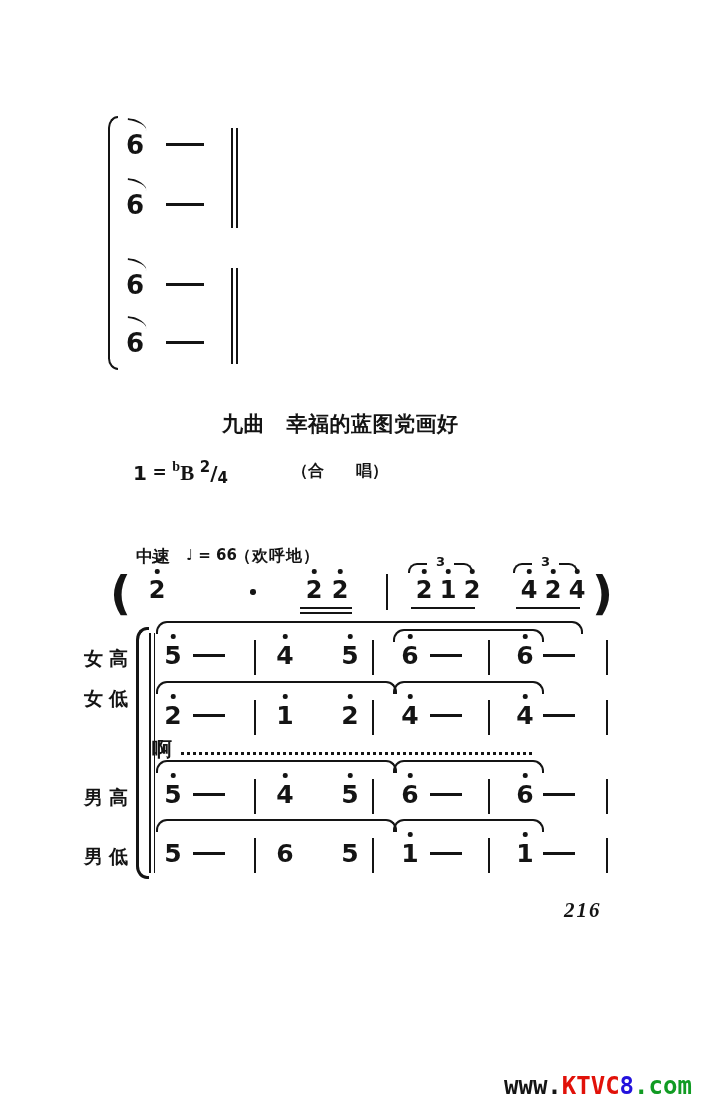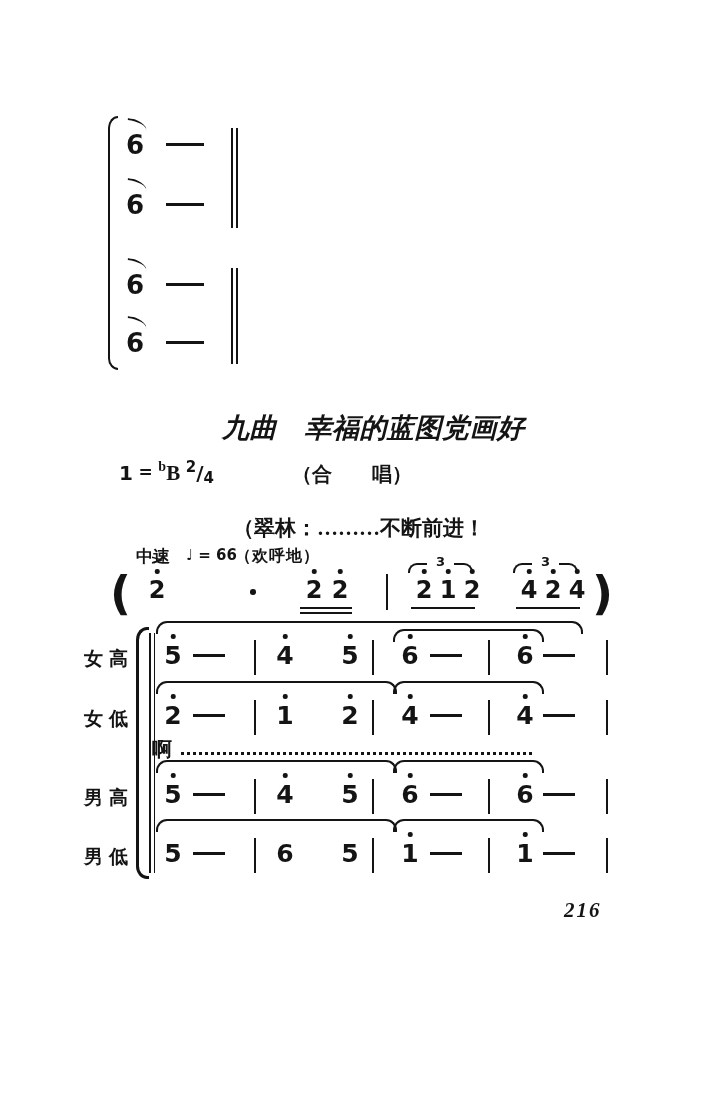--- a/index.html
+++ b/index.html
@@ -21,30 +21,30 @@
   .bracket{position:absolute;border-left:3px solid #141414;border-top:3px solid #141414;
            border-bottom:3px solid #141414;border-radius:11px 0 0 11px / 13px 0 0 13px;}
   .tupl{position:absolute;width:17px;height:8px;border-top:2px solid #141414;border-left:2px solid #141414;border-top-left-radius:9px;}
   .tupr{position:absolute;width:17px;height:8px;border-top:2px solid #141414;border-right:2px solid #141414;border-top-right-radius:9px;}
   .tupn{position:absolute;font-weight:bold;font-size:13px;line-height:1;}
   .augdot{position:absolute;width:5.5px;height:5.5px;border-radius:50%;background:#141414;}
   .paren{position:absolute;font-size:46px;font-weight:bold;line-height:1;font-family:"DejaVu Sans",sans-serif;}
   .dotline{position:absolute;height:5px;border-bottom:3.4px dotted #141414;}
   
   .title{left:222px;top:410px;font-family:"Liberation Serif","DejaVu Serif",serif;
-         font-weight:bold;font-size:27px;letter-spacing:0.5px;font-style:italic;}
-  .keyline{left:119px;top:458px;font-weight:bold;}
+         font-weight:bold;font-size:21px;letter-spacing:0.5px;}
+  .keyline{left:133px;top:458px;font-weight:bold;}
   .keyline .one{font-size:20px;}
   .keyline .eq{font-size:17px;vertical-align:2px;}
   .keyline .flat{font-size:14px;vertical-align:9px;font-family:"Liberation Serif",serif;}
   .keyline .letter{font-size:21px;font-family:"Liberation Serif",serif;}
   .keyline .fnum{font-size:15px;vertical-align:8px;}
   .keyline .fsl{font-size:20px;}
   .keyline .fden{font-size:15px;vertical-align:-3px;}
-  .ensemble{left:292px;top:461px;font-family:"Liberation Serif",serif;font-weight:bold;font-size:20px;}
+  .ensemble{left:292px;top:461px;font-family:"Liberation Serif",serif;font-weight:bold;font-size:16px;}
   .cueline{left:233px;top:514px;font-family:"Liberation Serif",serif;font-weight:bold;font-size:21px;}
   .tempo-speed{left:136px;top:545px;font-family:"Liberation Serif",serif;font-weight:bold;font-size:17px;}
   .tempo-metro{left:186px;top:546px;font-weight:bold;font-size:15px;}
   .tempo-mood{left:235px;top:546px;font-family:"Liberation Serif",serif;font-weight:bold;font-size:16px;letter-spacing:1px;}
   .voicelabel{position:absolute;left:84px;font-family:"Liberation Serif",serif;font-weight:bold;font-size:19px;letter-spacing:6px;white-space:nowrap;}
   .lyricword{left:152px;top:736px;font-family:"Liberation Serif",serif;font-weight:bold;font-size:20px;}
   .pagenum{left:564px;top:898px;font-family:"Liberation Serif","DejaVu Serif",serif;
            font-weight:bold;font-style:italic;font-size:21px;letter-spacing:2px;}
   .watermark{left:504px;top:1072px;font-family:"DejaVu Sans Mono","Liberation Mono",monospace;
              font-weight:bold;font-size:24px;letter-spacing:0px;white-space:nowrap;}
@@ -56,31 +56,31 @@
 
   <div class="abs title">九曲　幸福的蓝图党画好</div>
 
   <div class="abs keyline"><span class="one">1</span>
     <span class="eq">=</span>
     <span class="flat">b</span><span class="letter">B</span>
     <span class="fnum">2</span><span class="fsl">/</span><span class="fden">4</span>
   </div>
   <div class="abs ensemble">（合　　唱）</div>
 
-  <div class="abs cueline">（翠林：………不断前进！</div>
 
   <div class="abs tempo-speed">中速</div>
   <div class="abs tempo-metro">♩ = 66</div>
   <div class="abs tempo-mood">（欢呼地）</div>
 
   <div class="abs lyricword">啊</div>
   <div class="dotline" style="left:181px;top:747px;width:351px;"></div>
 
   <div class="abs pagenum">216</div>
 
+  <div class="abs watermark"><span style="color: rgb(21, 21, 21);">www.</span><span style="color: rgb(225, 17, 9);">KTVC</span><span style="color: rgb(35, 18, 221);">8</span><span style="color: rgb(17, 155, 35);">.com</span></div>
 <div class="tiearc" style="left: 127px; top: 119px;"></div>
     <div class="note" style="left: 124px; top: 132px;">
       <span class="dgt" style="font-size: 26px;">6</span>
     </div>
     <div class="dash" style="left: 166px; top: 143px; width: 38px;"></div>
     <div class="tiearc" style="left: 127px; top: 179px;"></div>
     <div class="note" style="left: 124px; top: 192px;">
       <span class="dgt" style="font-size: 26px;">6</span>
     </div>
     <div class="dash" style="left: 166px; top: 203px; width: 38px;"></div>
@@ -176,21 +176,21 @@
     <div class="dash" style="left: 430px; top: 654px; width: 32px;"></div>
     <div class="bar" style="left: 488px; top: 640px; height: 35px;"></div>
     <div class="note" style="left: 514px; top: 643px;">
       <span class="dgt" style="font-size: 25px;">6</span>
       <span class="odot"></span>
     </div>
     <div class="dash" style="left: 543px; top: 654px; width: 32px;"></div>
     <div class="bar" style="left: 606px; top: 640px; height: 35px;"></div>
     <div class="slur" style="left: 156px; top: 621px; width: 423px;"></div>
     <div class="slur" style="left: 393px; top: 629px; width: 147px;"></div>
-    <div class="voicelabel" style="top: 706px;">女低</div>
+    <div class="voicelabel" style="top: 686px;">女低</div>
     <div class="note" style="left: 162px; top: 703px;">
       <span class="dgt" style="font-size: 25px;">2</span>
       <span class="odot"></span>
     </div>
     <div class="dash" style="left: 193px; top: 714px; width: 32px;"></div>
     <div class="bar" style="left: 254px; top: 700px; height: 35px;"></div>
     <div class="note" style="left: 274px; top: 703px;">
       <span class="dgt" style="font-size: 25px;">1</span>
       <span class="odot"></span>
     </div>

